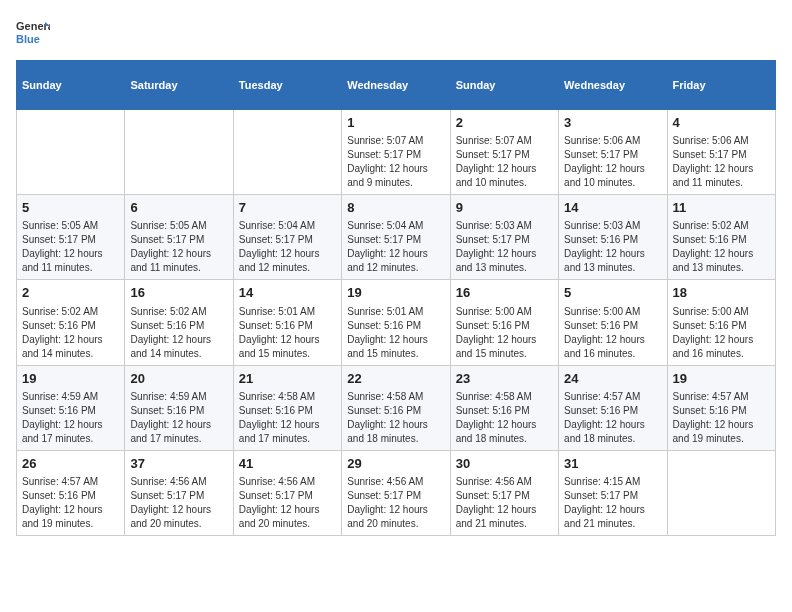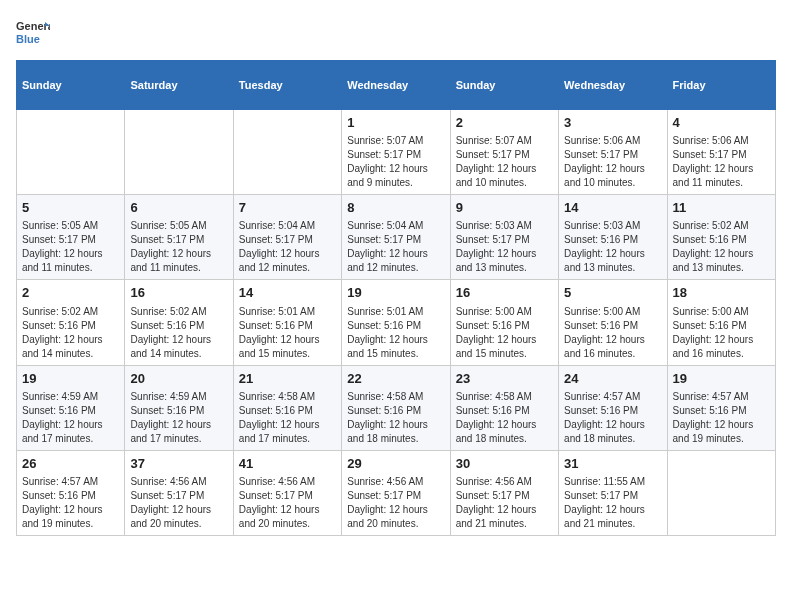--- a/index.html
+++ b/index.html
@@ -323,21 +323,21 @@
         </td>
         <td>
           <span class="day-number">30</span>
           <div class="day-info">Sunrise: 4:56 AM</div>
           <div class="day-info">Sunset: 5:17 PM</div>
           <div class="day-info">Daylight: 12 hours</div>
           <div class="day-info">and 21 minutes.</div>
         </td>
         <td>
           <span class="day-number">31</span>
-          <div class="day-info">Sunrise: 11:55 AM</div>
+          <div class="day-info">Sunrise: 4:15 AM</div>
           <div class="day-info">Sunset: 5:17 PM</div>
           <div class="day-info">Daylight: 12 hours</div>
           <div class="day-info">and 21 minutes.</div>
         </td>
         <td class="empty-cell"></td>
       </tr>
     </tbody>
 </table>
 
 </body></html>

